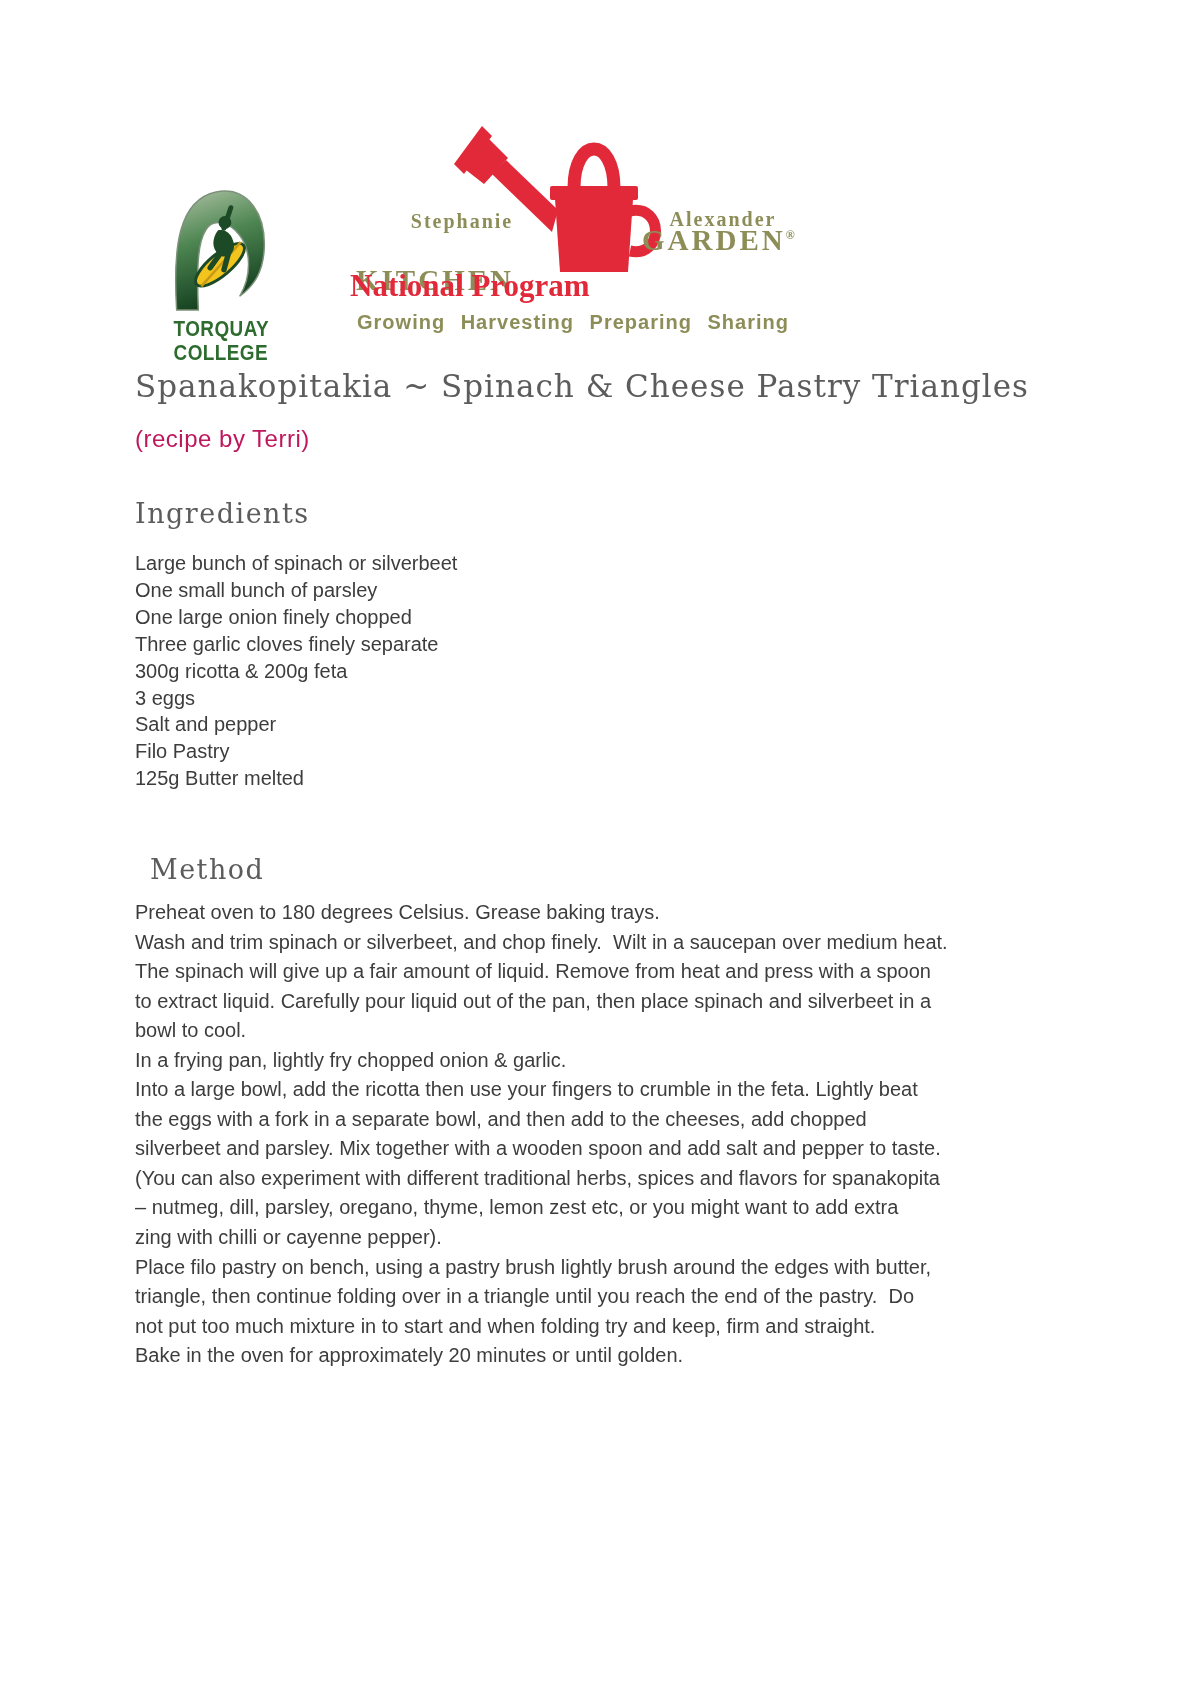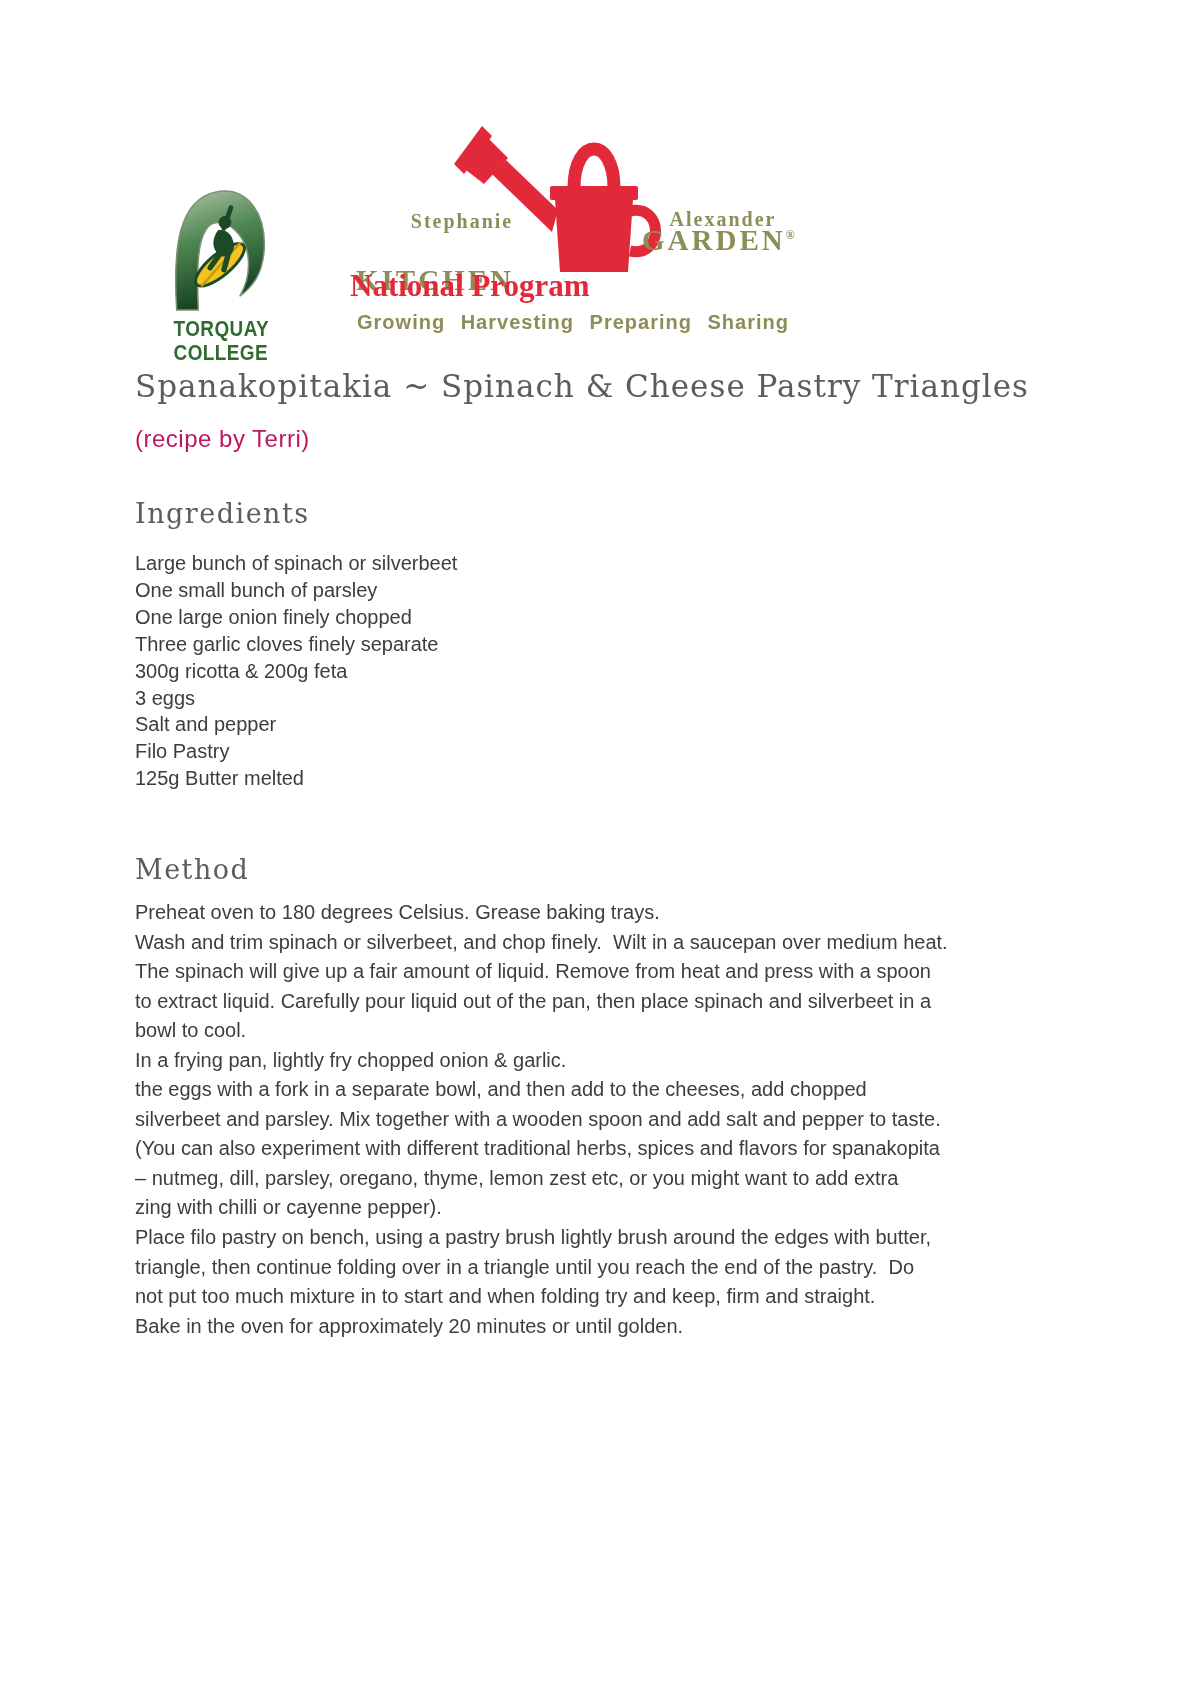--- a/index.html
+++ b/index.html
@@ -39,21 +39,21 @@
   }
   
   .papyrus {
     font-family:"DejaVu Serif", serif; font-weight:400; color:#5c5c5c;
     white-space:nowrap; margin:0;
   }
   .title    { position:absolute; left:135px; top:368px; font-size:31px; letter-spacing:1px; }
   .subtitle { position:absolute; left:135px; top:425px; font-size:24px; color:#be185d;
               letter-spacing:0.5px; }
   .h-ingredients { position:absolute; left:135px; top:498px; font-size:27px; letter-spacing:1.5px; }
-  .h-method      { position:absolute; left:135px; top:854px; font-size:27px; letter-spacing:1.5px; }
+  .h-method      { position:absolute; left:150px; top:854px; font-size:27px; letter-spacing:1.5px; }
   
   .ing-list { position:absolute; left:135px; top:550px; }
   .ing-line { font-size:20px; line-height:26.9px; color:#3d3d3d; white-space:pre-wrap; }
   .method-list { position:absolute; left:135px; top:898px; }
   .method-line { font-size:20px; line-height:29.55px; color:#3d3d3d; white-space:pre-wrap; }
 </style>
 </head>
 <body>
 
 <div class="page">
@@ -117,20 +117,21 @@
     </div>
 
   <h2 class="papyrus h-method">Method</h2>
   <div class="method-list">
       <div class="method-line">Preheat oven to 180 degrees Celsius. Grease baking trays.</div>
       <div class="method-line">Wash and trim spinach or silverbeet, and chop finely.  Wilt in a saucepan over medium heat.</div>
       <div class="method-line">The spinach will give up a fair amount of liquid. Remove from heat and press with a spoon</div>
       <div class="method-line">to extract liquid. Carefully pour liquid out of the pan, then place spinach and silverbeet in a</div>
       <div class="method-line">bowl to cool.</div>
       <div class="method-line">In a frying pan, lightly fry chopped onion &amp; garlic.</div>
+      <div class="method-line">Into a large bowl, add the ricotta then use your fingers to crumble in the feta. Lightly beat</div>
       <div class="method-line">the eggs with a fork in a separate bowl, and then add to the cheeses, add chopped</div>
       <div class="method-line">silverbeet and parsley. Mix together with a wooden spoon and add salt and pepper to taste.</div>
       <div class="method-line">(You can also experiment with different traditional herbs, spices and flavors for spanakopita</div>
       <div class="method-line">– nutmeg, dill, parsley, oregano, thyme, lemon zest etc, or you might want to add extra</div>
       <div class="method-line">zing with chilli or cayenne pepper).</div>
       <div class="method-line">Place filo pastry on bench, using a pastry brush lightly brush around the edges with butter,</div>
       <div class="method-line">triangle, then continue folding over in a triangle until you reach the end of the pastry.  Do</div>
       <div class="method-line">not put too much mixture in to start and when folding try and keep, firm and straight.</div>
       <div class="method-line">Bake in the oven for approximately 20 minutes or until golden.</div>
     </div>

